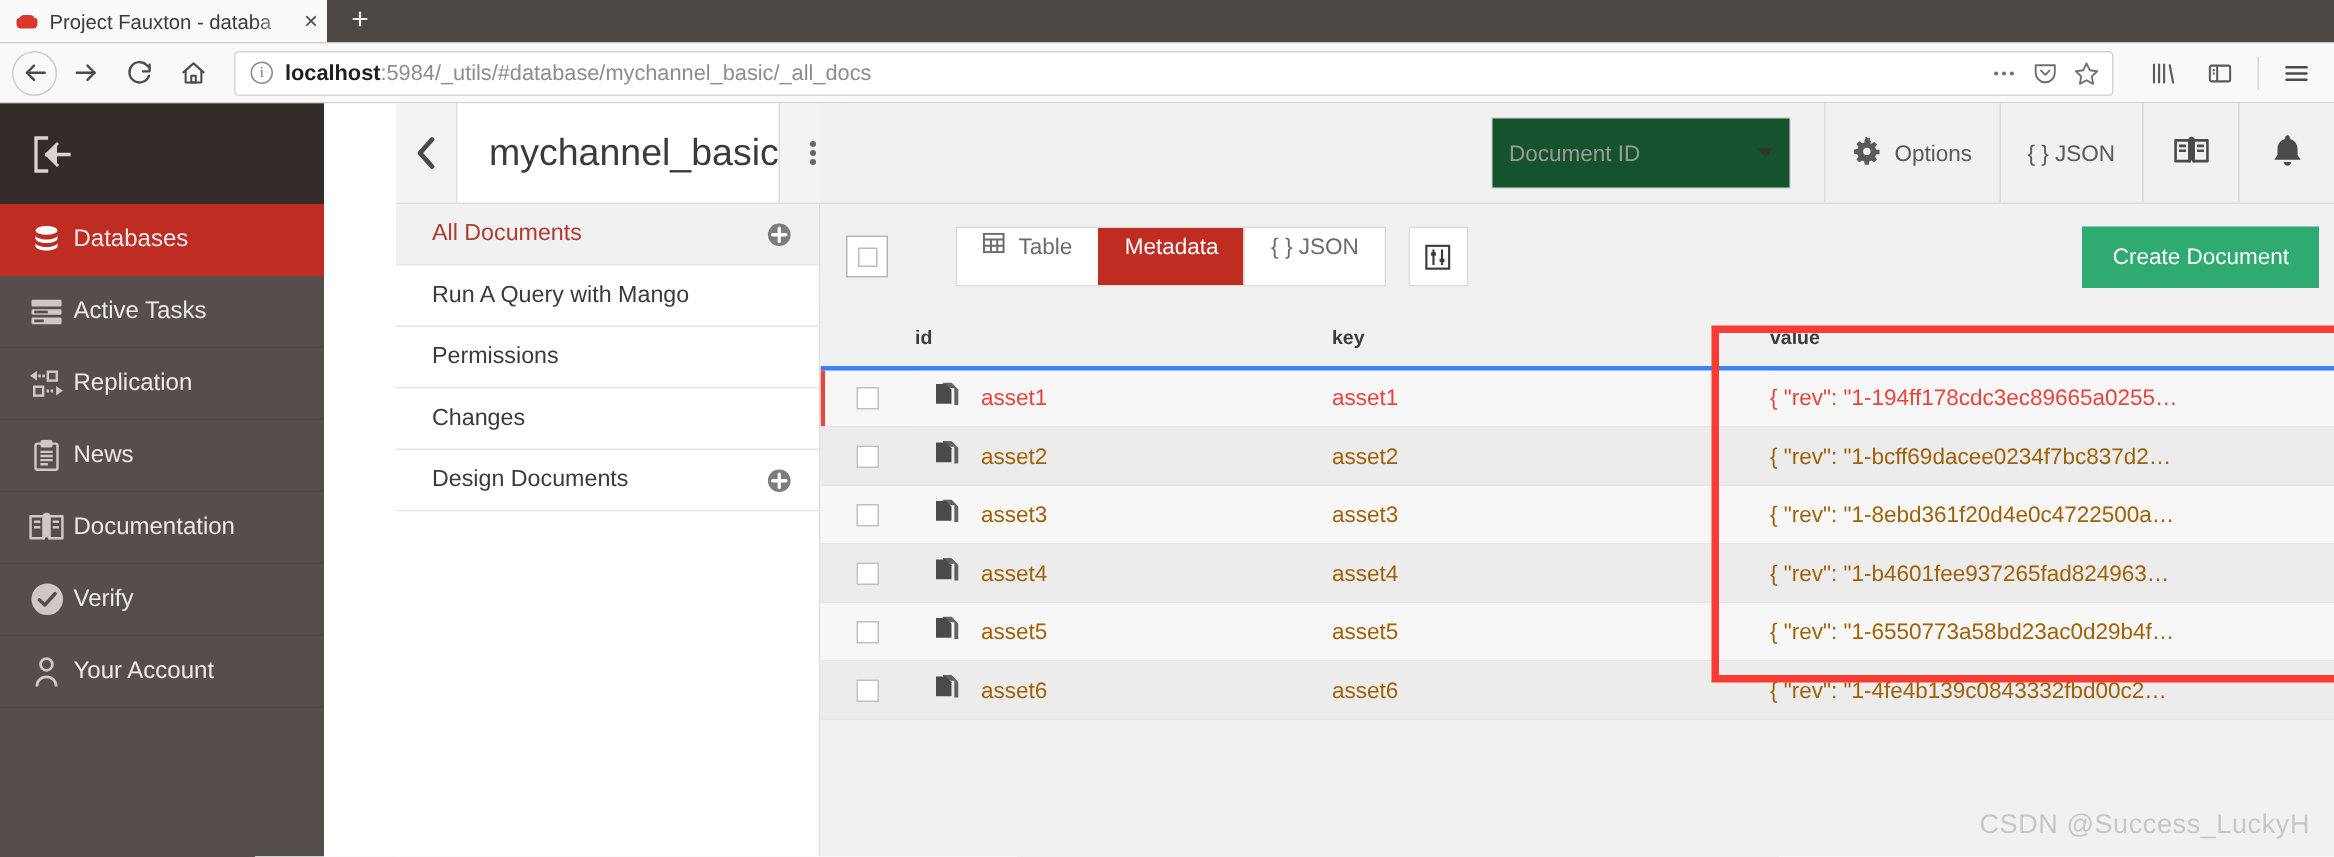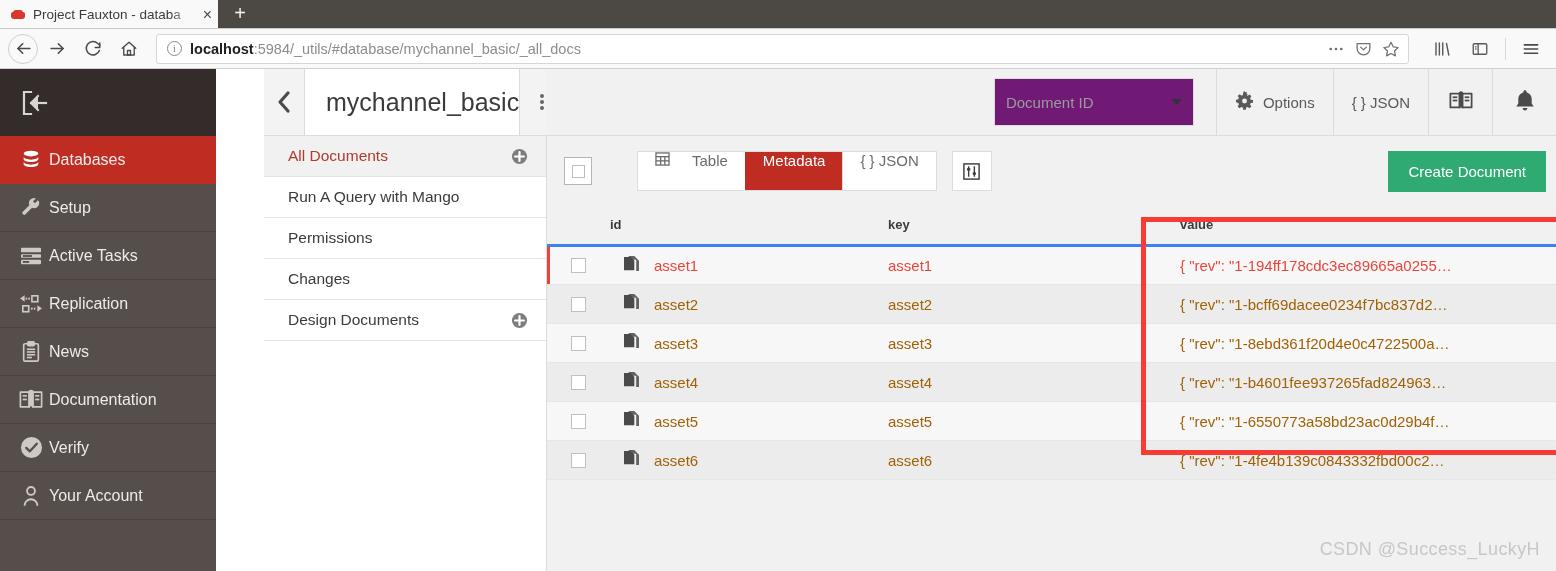--- a/index.html
+++ b/index.html
@@ -123,21 +123,21 @@
 
   
   .main { flex: 1 1 auto; display: flex; flex-direction: column; min-width: 0; background: #f1f1f1; }
 
   .main-header {
     height: 67px; flex: 0 0 67px; background: #f1f1f1; display: flex;
     align-items: stretch; justify-content: flex-end; border-bottom: 1px solid #dcdcdc;
   }
   .docid-wrap { display: flex; align-items: center; padding: 0 22px; }
   .docid-select {
-    width: 200px; height: 48px; background: #701a75; border: 1px solid #dcdcdc;
+    width: 200px; height: 48px; background: #14532d; border: 1px solid #dcdcdc;
     display: flex; align-items: center; justify-content: space-between;
     padding: 16px 11px; cursor: pointer;
   }
   .docid-select .ph { font-size: 15px; color: #9b9b9b; }
   .caret-down { width: 0; height: 0; border-left: 5px solid transparent;
                 border-right: 5px solid transparent; border-top: 6px solid #333; }
   .hdr-btn {
     display: flex; align-items: center; justify-content: center; gap: 8px;
     padding: 0 18px; border-left: 1px solid #dcdcdc; color: #5a5a5a;
     font-size: 15px; cursor: pointer;
@@ -148,22 +148,22 @@
     height: 70px; flex: 0 0 70px; display: flex; align-items: center;
     padding: 0 10px 0 17px; background: #f1f1f1;
   }
   .tb-check {
     width: 28px; height: 28px; border: 1px solid #b5b5b5; background: #fff;
     display: flex; align-items: center; justify-content: center; cursor: pointer;
   }
   .tb-check i { width: 13px; height: 13px; border: 1px solid #bdbdbd; display: block; }
   .seg-group { display: flex; margin-left: 45px; border: 1px solid #dcdcdc; height: 40px; background: #fff; }
   .seg {
-    display: flex; align-items: flex-start; justify-content: center; gap: 22px;
-    padding: 0 17px; font-size: 15px; color: #6b6b6b; cursor: pointer; background: #fff;
+    display: flex; align-items: flex-end; justify-content: center; gap: 9px;
+    padding: 17px 17px; font-size: 15px; color: #6b6b6b; cursor: pointer; background: #fff;
   }
   .seg + .seg { border-left: 1px solid #dcdcdc; }
   .seg.active { background: #bf2d22; color: #fff; border-color: #bf2d22; }
   .tb-filter {
     width: 40px; height: 40px; margin-left: 15px; border: 1px solid #dcdcdc; background: #fff;
     display: flex; align-items: center; justify-content: center; cursor: pointer;
   }
   .tb-spacer { flex: 1 1 auto; }
   .create-btn {
     background: #2eaa72; color: #fff; font-size: 15px; border: none;
@@ -321,28 +321,20 @@
         <span class="sb-icon">
           <svg width="22" height="22" viewBox="0 0 24 24" fill="#fff">
               <ellipse cx="12" cy="5" rx="8" ry="3.1"></ellipse>
               <path d="M4 8.5c0 1.7 3.6 3.1 8 3.1s8-1.4 8-3.1v2.6c0 1.7-3.6 3.1-8 3.1s-8-1.4-8-3.1z"></path>
               <path d="M4 14c0 1.7 3.6 3.1 8 3.1s8-1.4 8-3.1v2.6c0 1.7-3.6 3.1-8 3.1s-8-1.4-8-3.1z"></path>
             </svg>
         </span>
         <span>Databases</span>
       </div>
 
-      <div class="sb-item">
-        <span class="sb-icon">
-          <svg width="22" height="22" viewBox="0 0 24 24" fill="#cfc9c6">
-              <path d="M20.5 4.6a5.6 5.6 0 0 1-7.4 7.2l-6.6 6.6a2.1 2.1 0 1 1-2.9-2.9l6.6-6.6A5.6 5.6 0 0 1 17.4 1.5l-3.2 3.2 2.1 2.1 3.2-3.2z"></path>
-            </svg>
-        </span>
-        <span>Setup</span>
-      </div>
 
       <div class="sb-item">
         <span class="sb-icon">
           <svg width="22" height="20" viewBox="0 0 24 22" fill="#cfc9c6">
               <rect x="1" y="2" width="22" height="5" rx="1"></rect>
               <rect x="1" y="9" width="22" height="4" rx="1"></rect>
               <rect x="1" y="15" width="22" height="5" rx="1"></rect>
               <rect x="3" y="10" width="10" height="2" fill="#564e4a"></rect>
               <rect x="3" y="16.5" width="7" height="2" fill="#564e4a"></rect>
             </svg>

